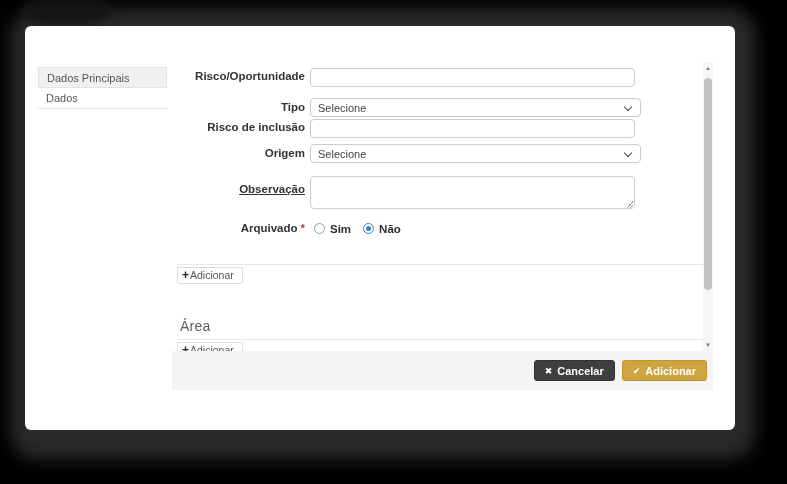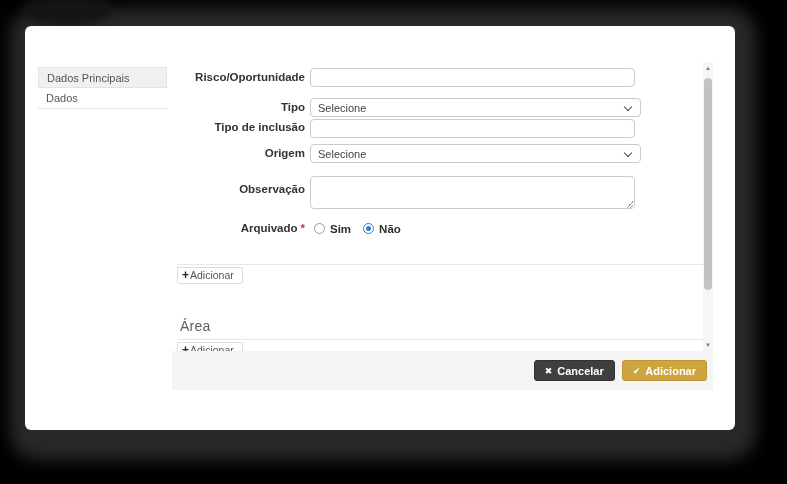--- a/index.html
+++ b/index.html
@@ -132,26 +132,26 @@
   .resize-grip {
     position: absolute; right: 2px; bottom: 5px;
     width: 7px; height: 7px;
     background:
       linear-gradient(135deg,
         transparent 0 50%, #9a9a9a 50% 58%,
         transparent 58% 72%, #9a9a9a 72% 80%,
         transparent 80%);
   }
 
-  .row-risco  { top: 5px; align-items: flex-end; }
+  .row-risco  { top: 5px; }
   .row-tipo   { top: 36px; }
   .row-data   { top: 56px; }
   .row-origem { top: 82px; }
   .row-obs    { top: 114px; }
-  .row-obs .form-label { padding-top: 4px; }
+  .row-obs .form-label { padding-top: 4px; text-decoration: underline; }
   .row-arq    { top: 157px; align-items: center; }
 
   .req-star { color: #b23b3b; font-weight: bold; margin-left: 3px; font-size: 11.5px; }
   .radio-group { display: flex; align-items: center; margin-left: 9px; }
   .radio {
     width: 11px; height: 11px;
     border: 1px solid #999; border-radius: 50%;
     background: #fff; cursor: pointer;
     display: inline-flex; align-items: center; justify-content: center;
   }
@@ -252,21 +252,21 @@
         <label class="form-label">Tipo</label>
         <div class="control">
           <div class="select">
             <span class="select-value">Selecione</span>
             <span class="chevron"></span>
           </div>
         </div>
       </div>
 
       <div class="form-row row-data">
-        <label class="form-label">Tipo de inclusão</label>
+        <label class="form-label">Risco de inclusão</label>
         <div class="control">
           <input class="text-input" value="" style="">
         </div>
       </div>
 
       <div class="form-row row-origem">
         <label class="form-label">Origem</label>
         <div class="control">
           <div class="select">
             <span class="select-value">Selecione</span>

